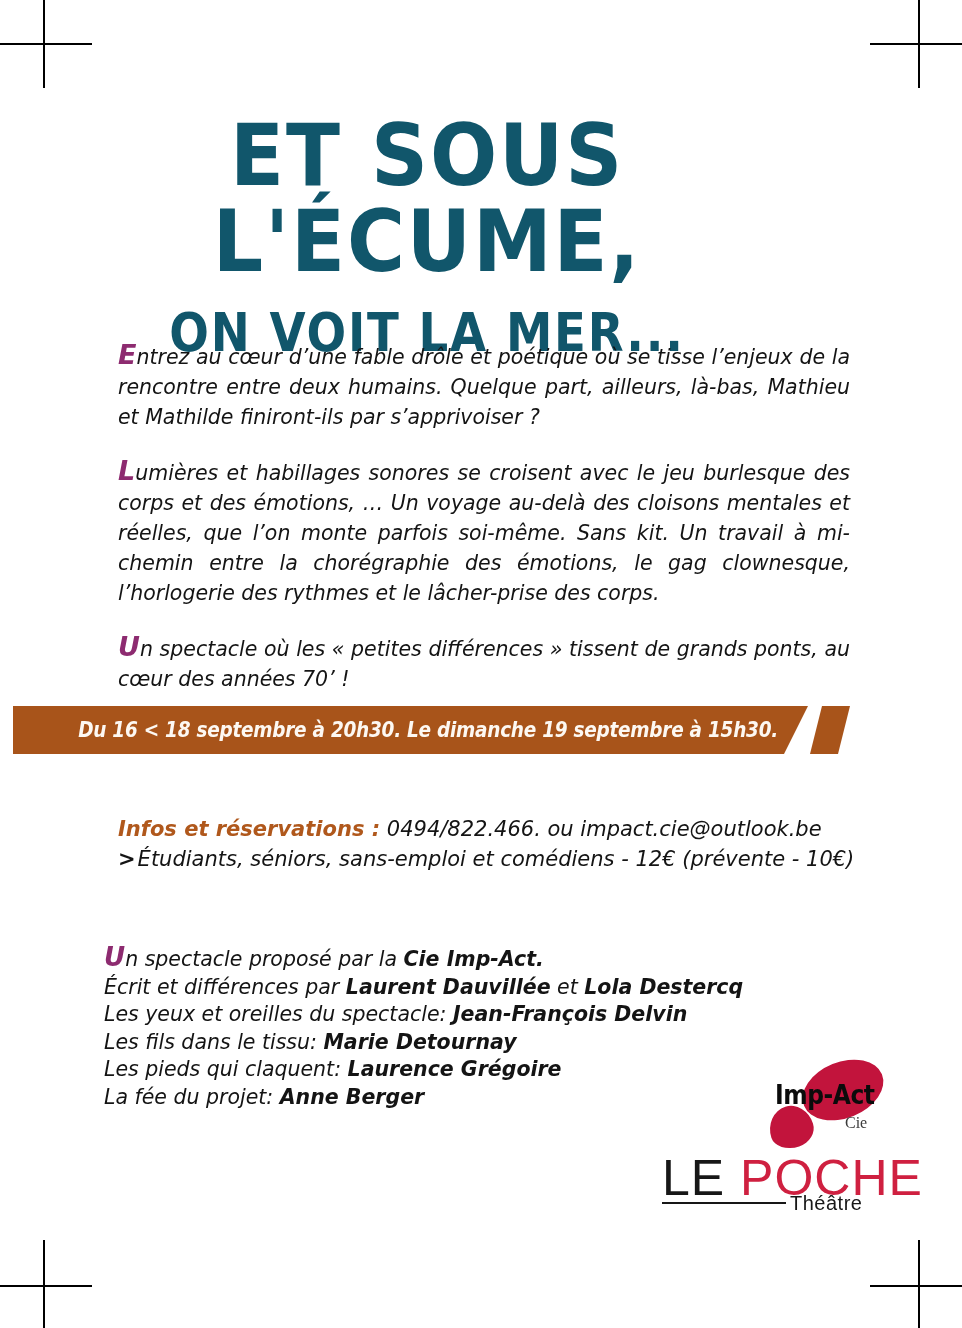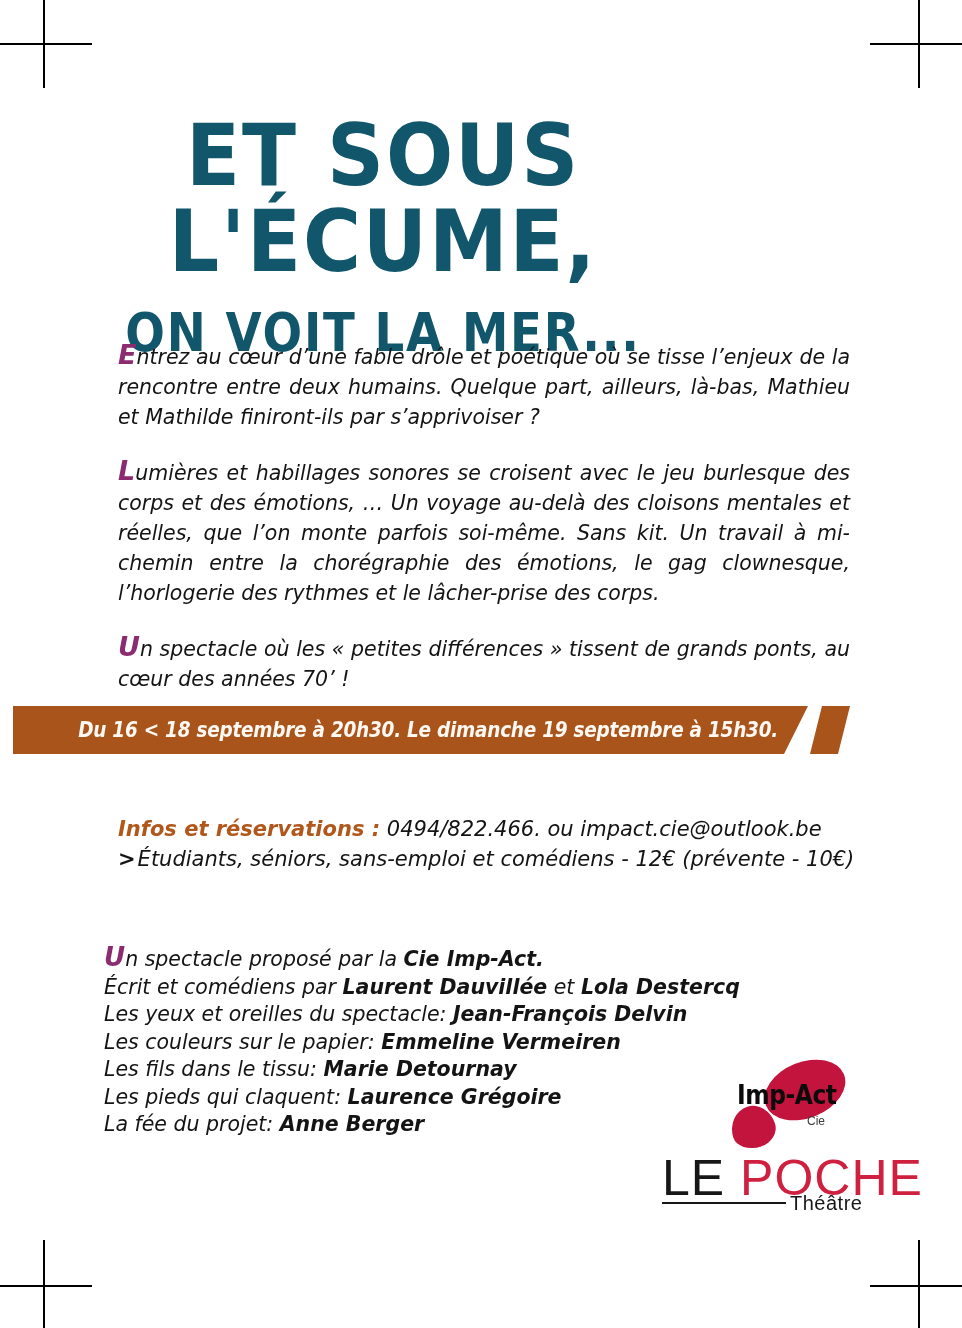--- a/index.html
+++ b/index.html
@@ -30,20 +30,21 @@
   .crop-br-v { left: 918px; top: 1240px; }
   .crop-br-h { left: 870px; top: 1285px; }
 
   
   .title-block {
     position: absolute;
     left: 0; top: 112px;
     width: 766px;
     text-align: center;
     color: #11566b;
+    padding-left: 44px;
   }
   .title-line1 {
     font-family: "DejaVu Sans", sans-serif;
     font-weight: 700;
     font-size: 86px;
     letter-spacing: 2px;
     line-height: 1.0;
     text-transform: uppercase;
     transform: scaleX(0.92);
   }
@@ -155,21 +156,21 @@
     font-size: 20.5px;
     line-height: 27.5px;
     color: #141414;
   }
   .credits .nm { font-weight: 700; }
   .credits .dropcap { font-size: 26px; }
 
   
   .logo-impact {
     position: absolute;
-    left: 725px;
+    left: 763px;
     top: 1058px;
     width: 130px;
     height: 92px;
   }
   .blob-big {
     position: absolute;
     left: 38px; top: 4px;
     width: 84px; height: 56px;
     background: #c2143c;
     border-radius: 50%;
@@ -190,22 +191,22 @@
     font-weight: 700;
     font-size: 26px;
     color: #0b0b0b;
     letter-spacing: -0.5px;
     transform: scaleX(0.9);
     transform-origin: left center;
   }
   .impact-cie {
     position: absolute;
     left: 82px; top: 56px;
-    font-family: Liberation Sans, sans-serif;
-    font-size: 12px;
+    font-family: Liberation Serif, serif;
+    font-size: 16px;
     color: #3b3b3b;
     text-align: center;
   }
 
   .logo-poche {
     position: absolute;
     left: 662px;
     top: 1158px;
     width: 190px;
     height: 58px;
@@ -272,27 +273,24 @@
   <div>
     <span class="arrow">&gt;</span><span>Étudiants, séniors, sans-emploi et comédiens - 12€ (prévente - 10€)</span>
   </div>
 </div>
 
 <div class="credits">
   <div>
     <span class="dropcap">U</span><span>n spectacle proposé par la </span><span class="nm">Cie Imp-Act.</span>
   </div>
   <div>
-    <span>Écrit et comédiens par </span><span class="nm">Laurent Dauvillée</span><span> et </span><span class="nm">Lola Destercq</span>
+    <span>Écrit et différences par </span><span class="nm">Laurent Dauvillée</span><span> et </span><span class="nm">Lola Destercq</span>
   </div>
   <div>
     <span>Les yeux et oreilles du spectacle: </span><span class="nm">Jean-François Delvin</span>
-  </div>
-  <div>
-    <span>Les couleurs sur le papier: </span><span class="nm">Emmeline Vermeiren</span>
   </div>
   <div>
     <span>Les fils dans le tissu: </span><span class="nm">Marie Detournay</span>
   </div>
   <div>
     <span>Les pieds qui claquent: </span><span class="nm">Laurence Grégoire</span>
   </div>
   <div>
     <span>La fée du projet: </span><span class="nm">Anne Berger</span>
   </div>

